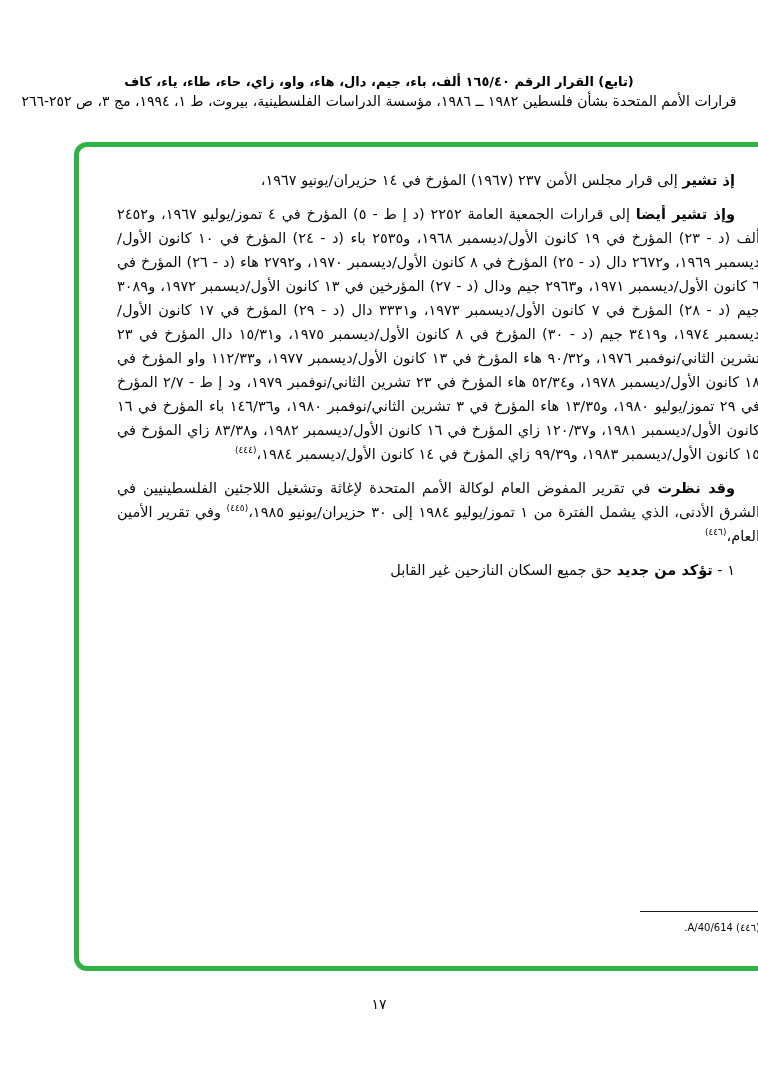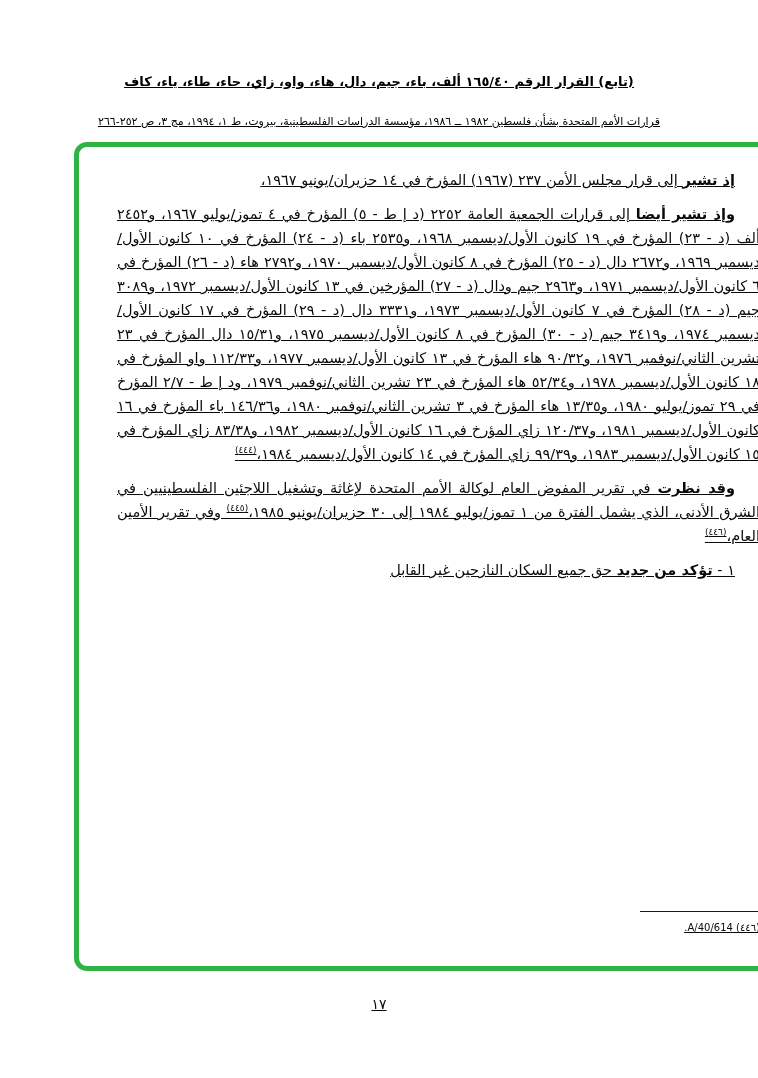--- a/index.html
+++ b/index.html
@@ -1,31 +1,31 @@
 <!DOCTYPE html>
 <html lang="ar" style="--frame-green: #2fb344;"><head>
 <meta charset="utf-8">
 <style>
-  * { margin:0; padding:0; box-sizing:border-box;text-decoration:underline; }
+  * { margin:0; padding:0; box-sizing:border-box; }
   html, body { background:#ffffff; }
   body {
     width:758px; height:1078px;
     font-family:"DejaVu Sans", sans-serif;
     color:#0a0a0a;
   }
   .page {
     position:relative; width:758px; height:1078px;
     background:#ffffff; overflow:hidden;
   }
   .doc-header {
     position:absolute; top:74px; left:0; width:100%;
     text-align:center; direction:rtl;
   }
   .doc-title { font-size:13px; font-weight:700; color:#000; letter-spacing:0.1px; }
-  .doc-sub   { margin-top:26px; font-size:11px; color:#000; }
+  .doc-sub   { margin-top:4px; font-size:14px; color:#000; }
   .frame {
     position:absolute; left:74px; top:142px;
     width:724px; height:829px;
     border:5px solid var(--frame-green, #2fb344);
     border-radius:13px;
     background:#ffffff;
   }
   .content {
     position:absolute; top:21px; right:33px; left:38px;
     direction:rtl; text-align:justify;

